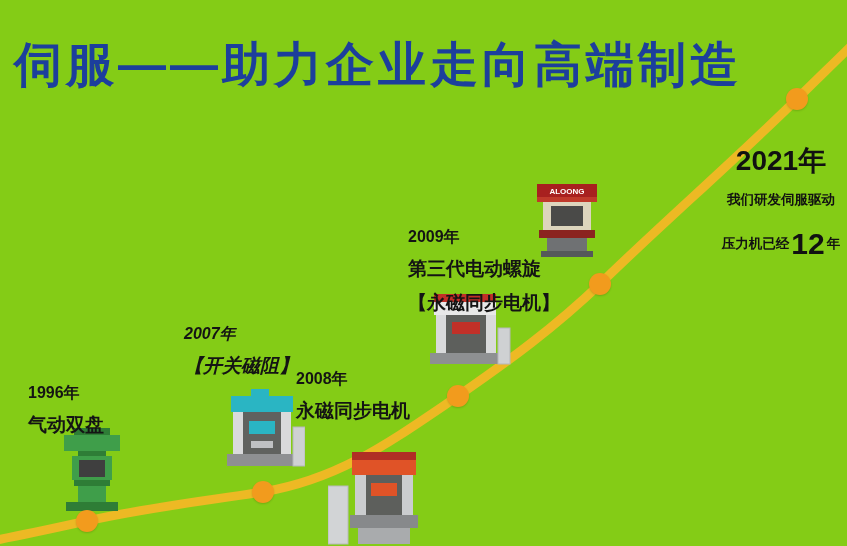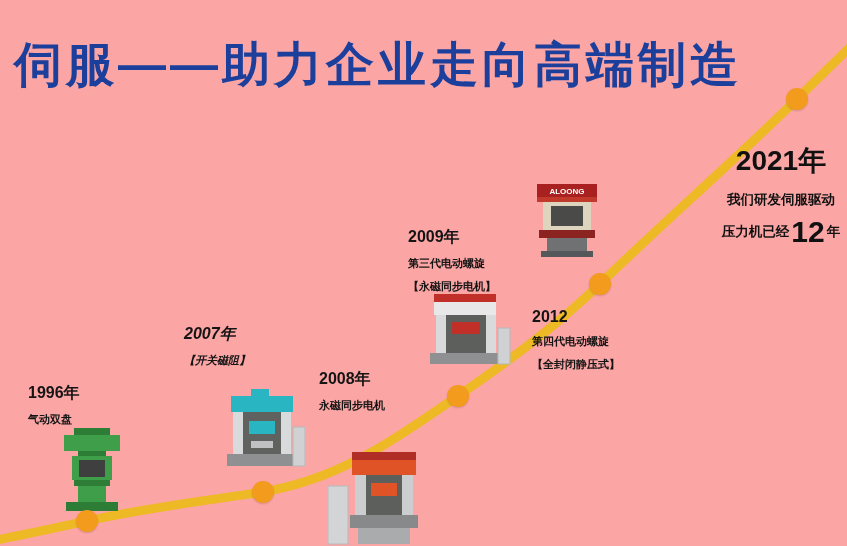--- a/index.html
+++ b/index.html
@@ -1,40 +1,40 @@
 <!DOCTYPE html>
 <html><head>
 <meta charset="utf-8">
 <style>
   html,body { margin:0; padding:0; background:#e9e9ea; }
   .stage {
     position:relative; width:847px; height:546px; overflow:hidden;
-    background:#fca5a5;
+    background:#84cc16;
     font-family:"Liberation Sans", sans-serif;
   }
   .title {
     position:absolute; left:14px; top:40px; margin:0;
     font-size:48px; font-weight:bold; color:#1C3F9C;
     letter-spacing:4px; white-space:nowrap; line-height:1.05;
   }
   .curve { position:absolute; left:0; top:0; }
   .machine { position:absolute; }
   .dot {
     position:absolute; width:22px; height:22px; border-radius:50%;
     background:#F29B1D; box-shadow:0 1px 2px rgba(0,0,0,.15);
   }
   .milestone { position:absolute; text-align:left; color:#141414; }
   .milestone .year { font-size:16px; font-weight:bold; }
-  .milestone .line { font-size:11px; font-weight:bold; margin-top:8px; white-space:nowrap; }
+  .milestone .line { font-size:19px; font-weight:bold; margin-top:8px; white-space:nowrap; }
   .finale { position:absolute; text-align:center; color:#111; }
   .finale .year { font-size:28px; font-weight:bold; }
   .finale .l1 { font-size:13.5px; font-weight:bold; margin-top:11px; white-space:nowrap; }
   .finale .l2 { margin-top:4px; font-size:13.5px; font-weight:bold;
                 display:flex; align-items:center; justify-content:center; white-space:nowrap; }
-  .finale .big { font-size:30px; font-weight:bold; margin:4px 2px; line-height:1; }
+  .finale .big { font-size:30px; font-weight:bold; margin:16px 2px; line-height:1; }
 </style>
 </head>
 <body>
 
 <div class="stage">
 
   <svg class="curve" width="847" height="546" viewBox="0 0 847 546">
     <path d="M -20 543 C 15 537 55 528 87 521
              C 150 507 205 501 263 492
              C 340 479 390 442 458 396
@@ -111,36 +111,31 @@
   <div class="milestone" style="left:28px; top:383px; width:125px;">
     <div class="year">1996年</div>
     <div class="line">气动双盘</div>
   </div>
 
   <div class="milestone" style="left:184px; top:324px; width:130px;font-style:italic;">
     <div class="year">2007年</div>
     <div class="line">【开关磁阻】</div>
   </div>
 
-  <div class="milestone" style="left:319px; top:369px; width:130px;">
+  <div class="milestone" style="left:296px; top:369px; width:130px;">
     <div class="year">2008年</div>
     <div class="line">永磁同步电机</div>
   </div>
 
   <div class="milestone" style="left:408px; top:227px; width:130px;">
     <div class="year">2009年</div>
     <div class="line">第三代电动螺旋</div>
     <div class="line">【永磁同步电机】</div>
   </div>
 
-  <div class="milestone" style="left:532px; top:308px; width:130px;">
-    <div class="year">2012</div>
-    <div class="line">第四代电动螺旋</div>
-    <div class="line">【全封闭静压式】</div>
-  </div>
 
   <div class="finale" style="left:697px; top:142px; width:168px;">
     <div class="year">2021年</div>
     <div class="l1">我们研发伺服驱动</div>
     <div class="l2">
       <span>压力机已经</span>
       <span class="big">12</span>
       <span>年</span>
     </div>
   </div>

